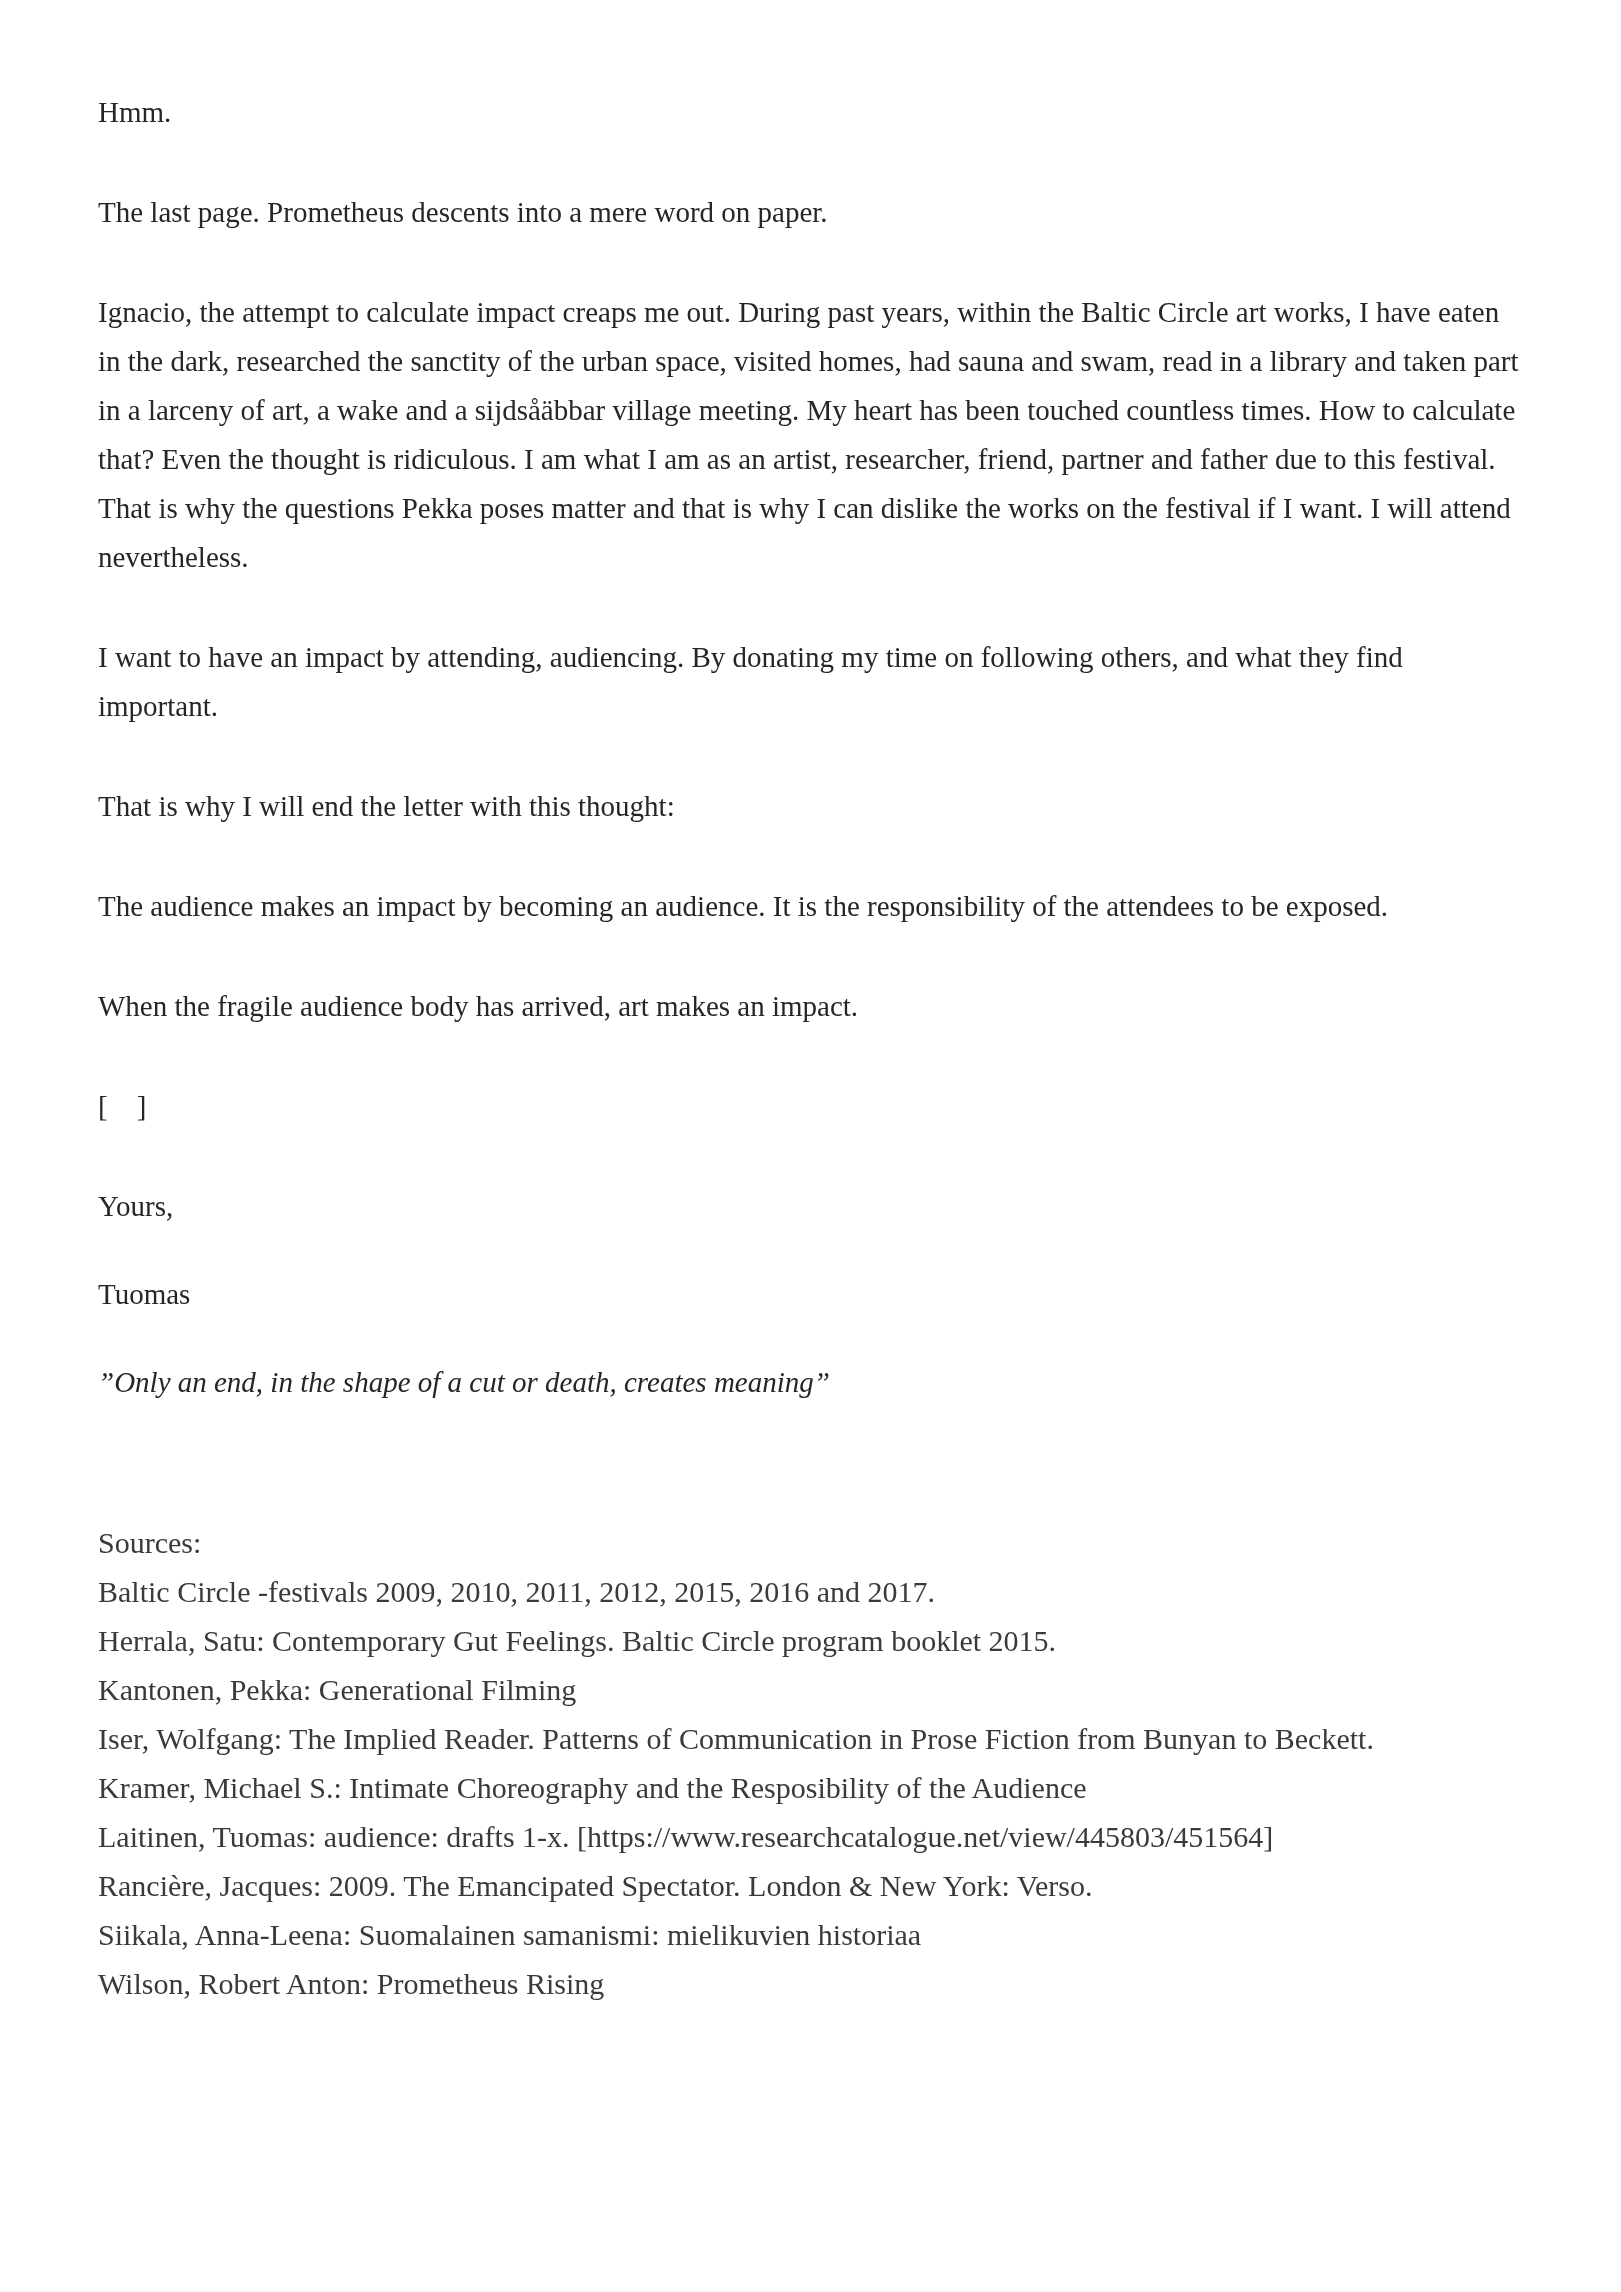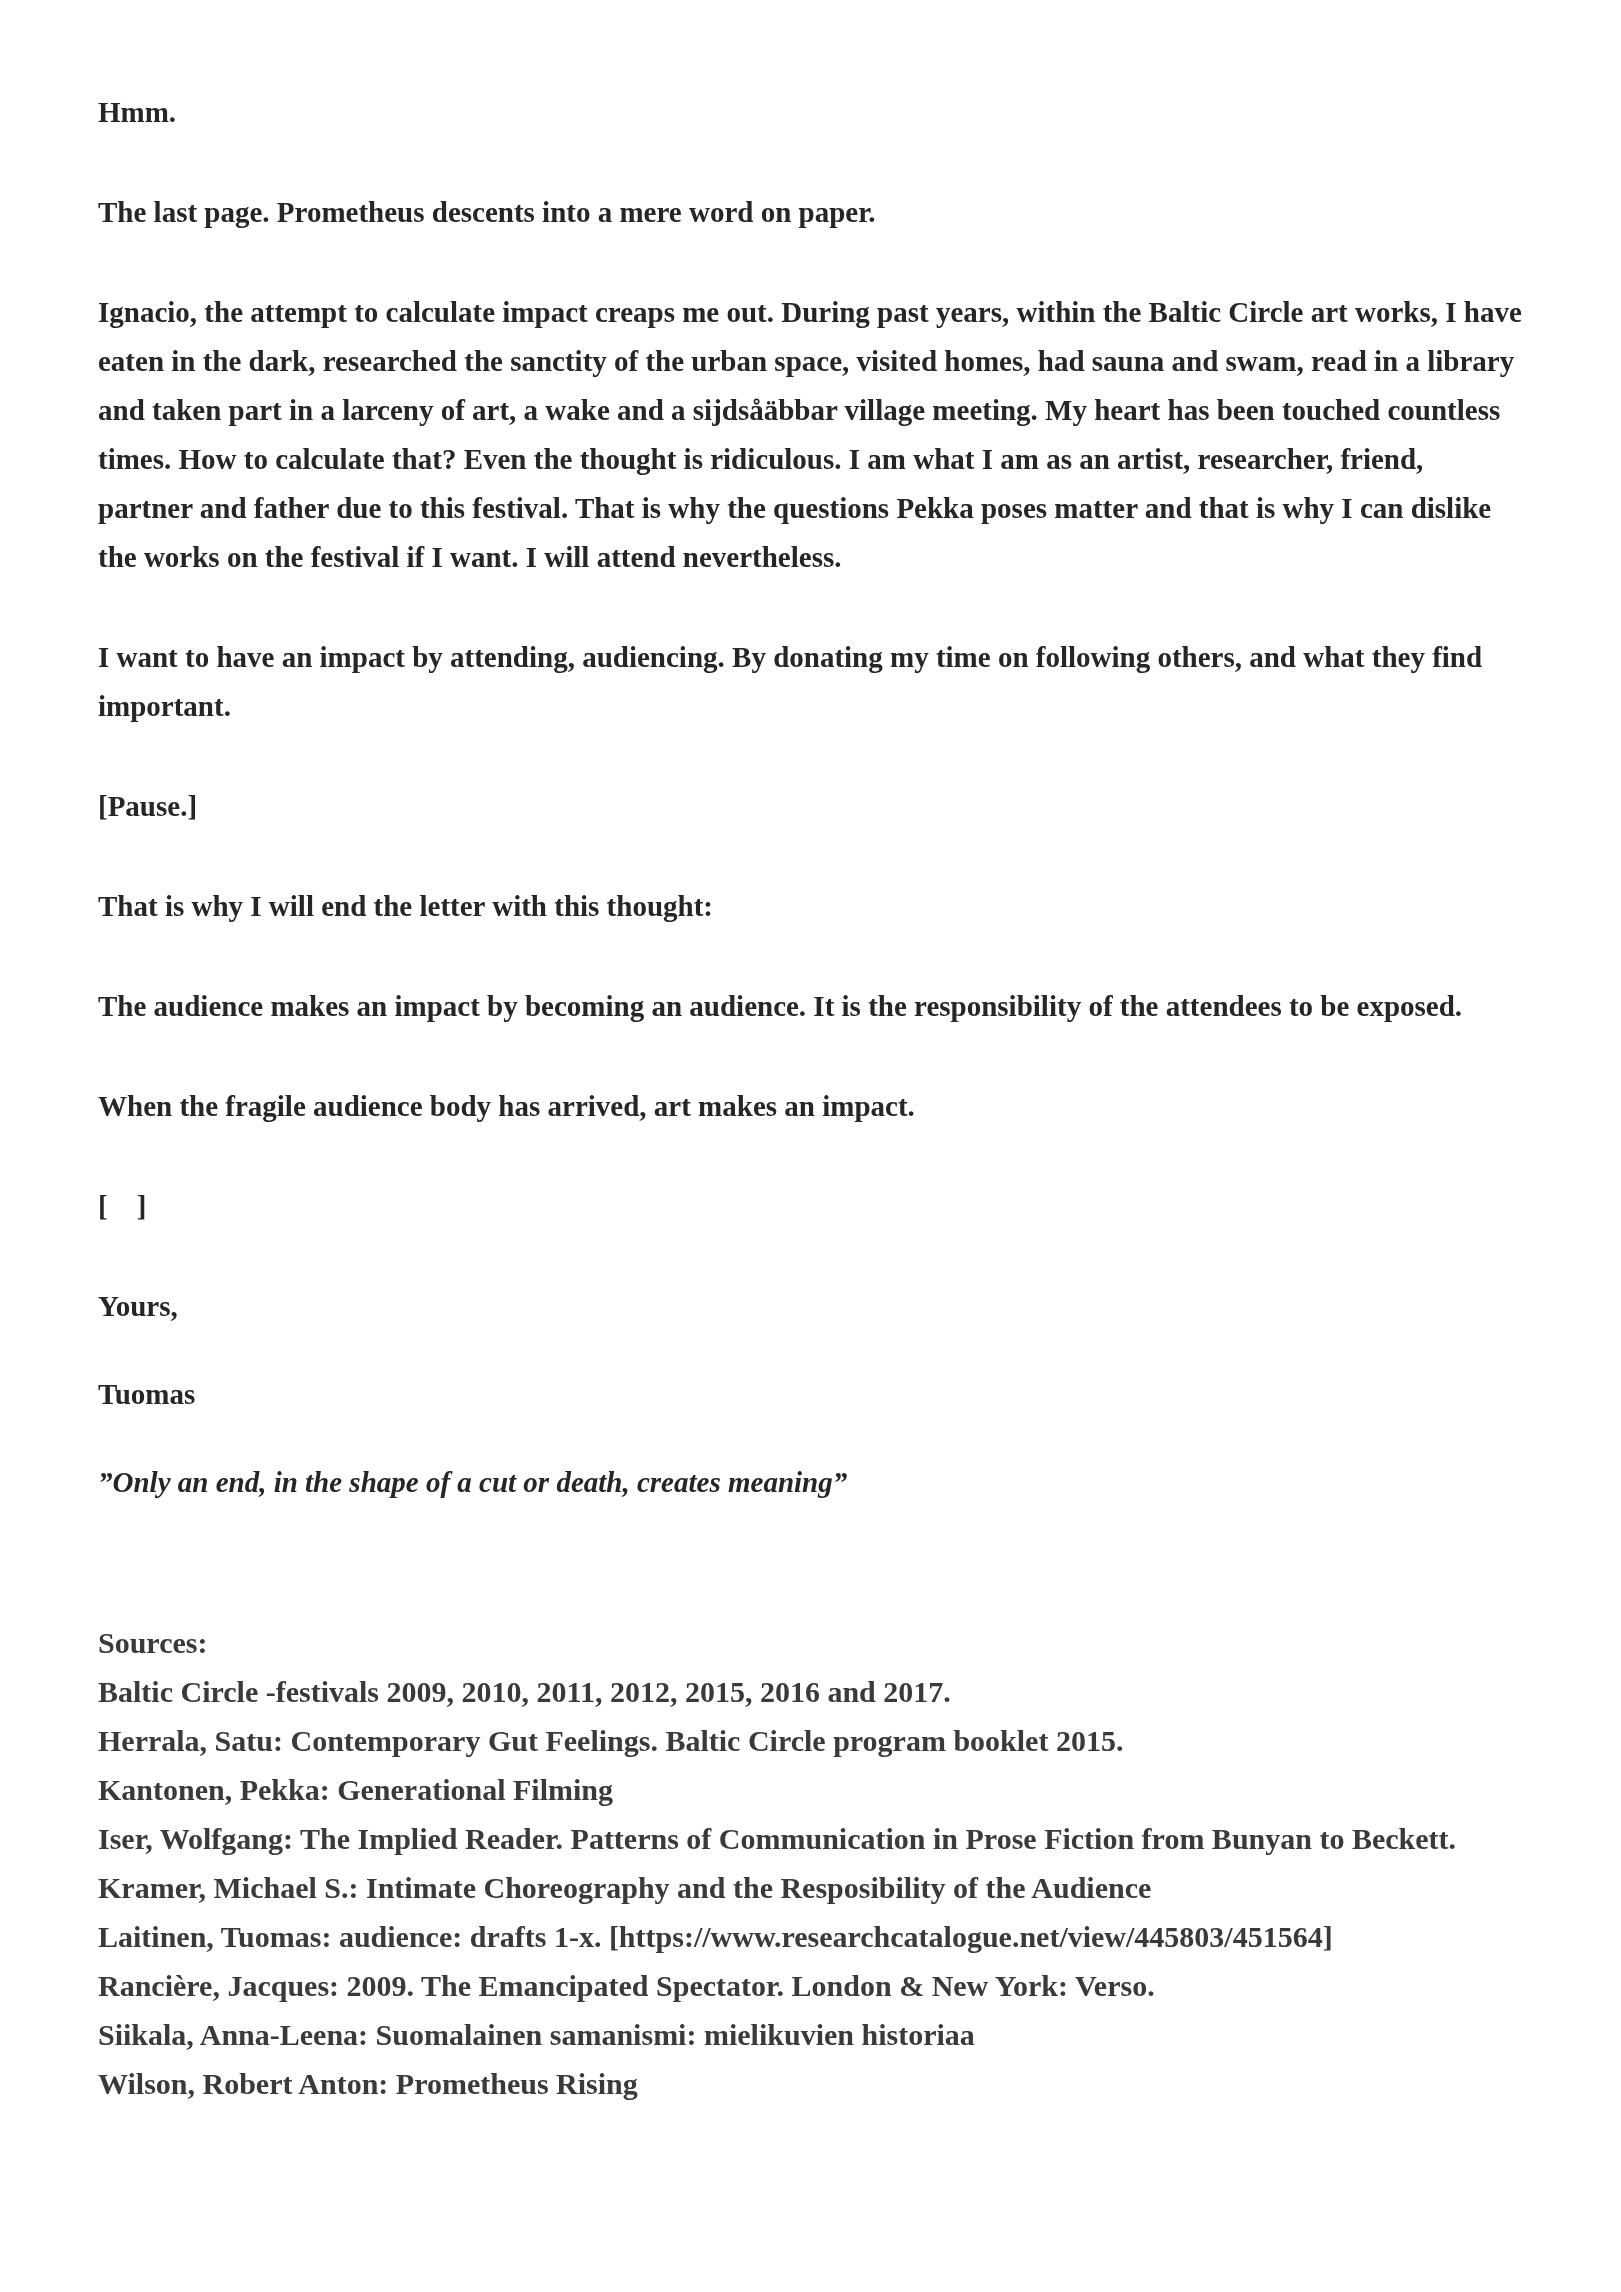--- a/index.html
+++ b/index.html
@@ -11,21 +11,20 @@
   * { margin: 0; padding: 0; box-sizing: border-box; }
   html, body { background: var(--page-bg); }
   .page {
     position: relative;
     width: 1621px;
     height: 2137px;
     background: var(--page-bg);
     overflow: hidden;
     font-family: "Liberation Serif", "DejaVu Serif", serif;
     color: var(--text-color);
-    font-weight: bold;
   }
   .content {
     padding: 88px 98px 0 98px;
     width: 100%;
   }
   .letter p {
     font-size: 29px;
     line-height: 49px;
     margin: 0 0 51px 0;
     max-width: 1425px;
@@ -60,21 +59,20 @@
 <body>
 
 <div class="page">
   <div class="content">
 
     <div class="letter">
       <p>Hmm.</p>
       <p>The last page. Prometheus descents into a mere word on paper.</p>
       <p>Ignacio, the attempt to calculate impact creaps me out. During past years, within the Baltic Circle art works, I have eaten in the dark, researched the sanctity of the urban space, visited homes, had sauna and swam, read in a library and taken part in a larceny of art, a wake and a sijdsåäbbar village meeting. My heart has been touched countless times. How to calculate that? Even the thought is ridiculous. I am what I am as an artist, researcher, friend, partner and father due to this festival. That is why the questions Pekka poses matter and that is why I can dislike the works on the festival if I want. I will attend nevertheless.</p>
       <p>I want to have an impact by attending, audiencing. By donating my time on following others, and what they find important.</p>
-      <p class="marker gap-before">[Pause.]</p>
       <p class="gap-before">That is why I will end the letter with this thought:</p>
       <p>The audience makes an impact by becoming an audience. It is the responsibility of the attendees to be exposed.</p>
       <p>When the fragile audience body has arrived, art makes an impact.</p>
       <p class="marker">[    ]</p>
       <p class="tight">Yours,</p>
       <p class="tight">Tuomas</p>
       <p class="tight quote-line">”Only an end, in the shape of a cut or death, creates meaning”</p>
     </div>
 
     <div class="sources">

